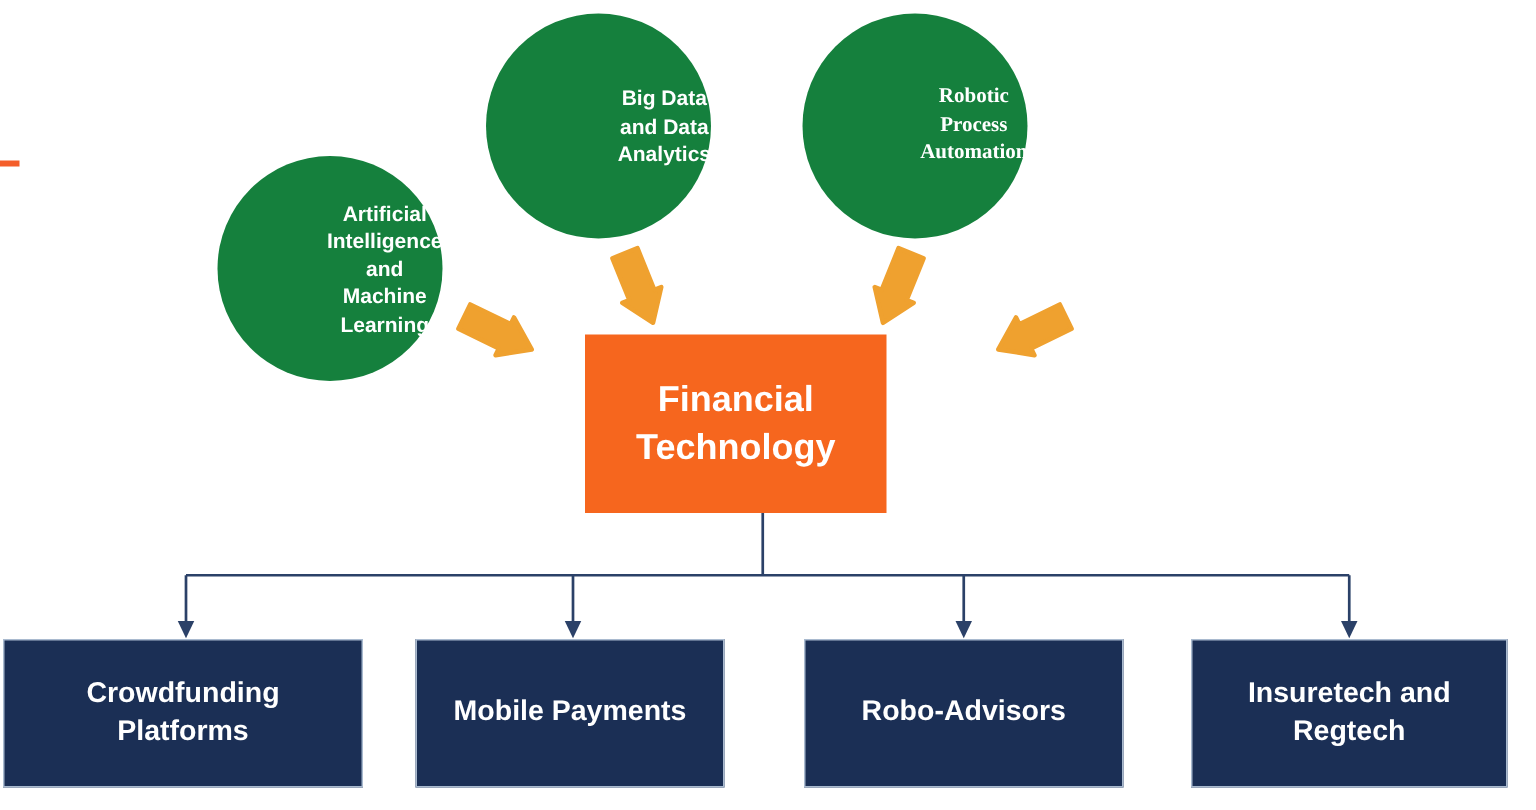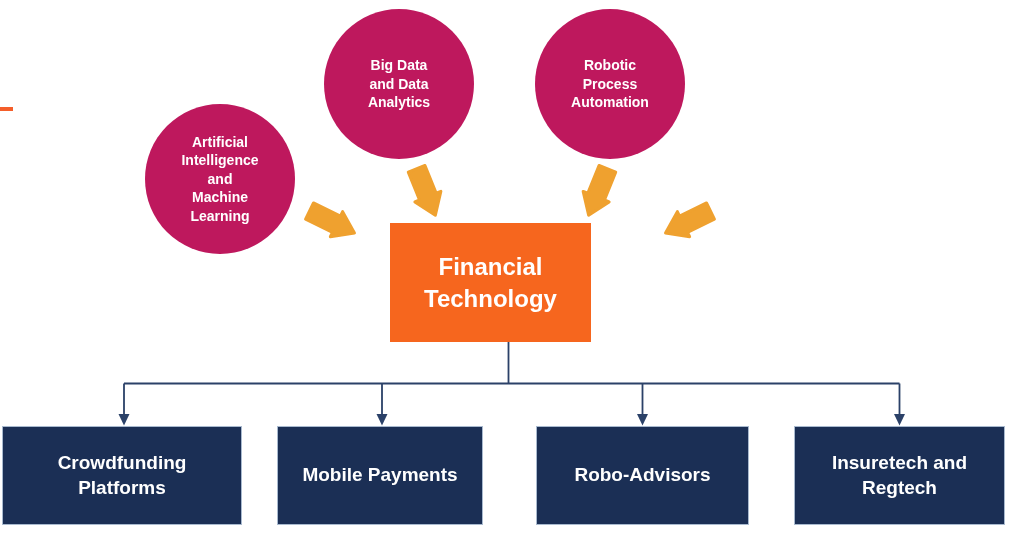--- a/index.html
+++ b/index.html
@@ -19,36 +19,36 @@
     left: 0; top: 107px;
     width: 13px; height: 4px;
     background: #f45e2a;
   }
 
   
   .circle {
     position: absolute;
     width: 150px; height: 150px;
     border-radius: 50%;
-    background: #be185d;
+    background: #15803d;
     display: flex;
     align-items: center;
-    justify-content: center;
+    justify-content: flex-end;
     text-align: center;
   }
   .circle-label {
     color: #ffffff;
     font-weight: 700;
     font-size: 14px;
     line-height: 1.32;
     white-space: pre-line;
   }
   .c-ai        { left: 145px; top: 104px; }
   .c-bigdata   { left: 324px; top:   9px; }
-  .c-rpa       { left: 535px; top:   9px; }
+  .c-rpa       { left: 535px; top:   9px; font-family: Liberation Serif, serif; }
   .c-blockchain{ left: 719px; top: 103px; }
 
   
   .arrow {
     position: absolute;
     width: 50px; height: 28px;
     overflow: visible;
   }
   .a1 { left: 307px; top: 208px; transform: rotate(26deg); }
   .a2 { left: 401px; top: 178px; transform: rotate(68deg); }

